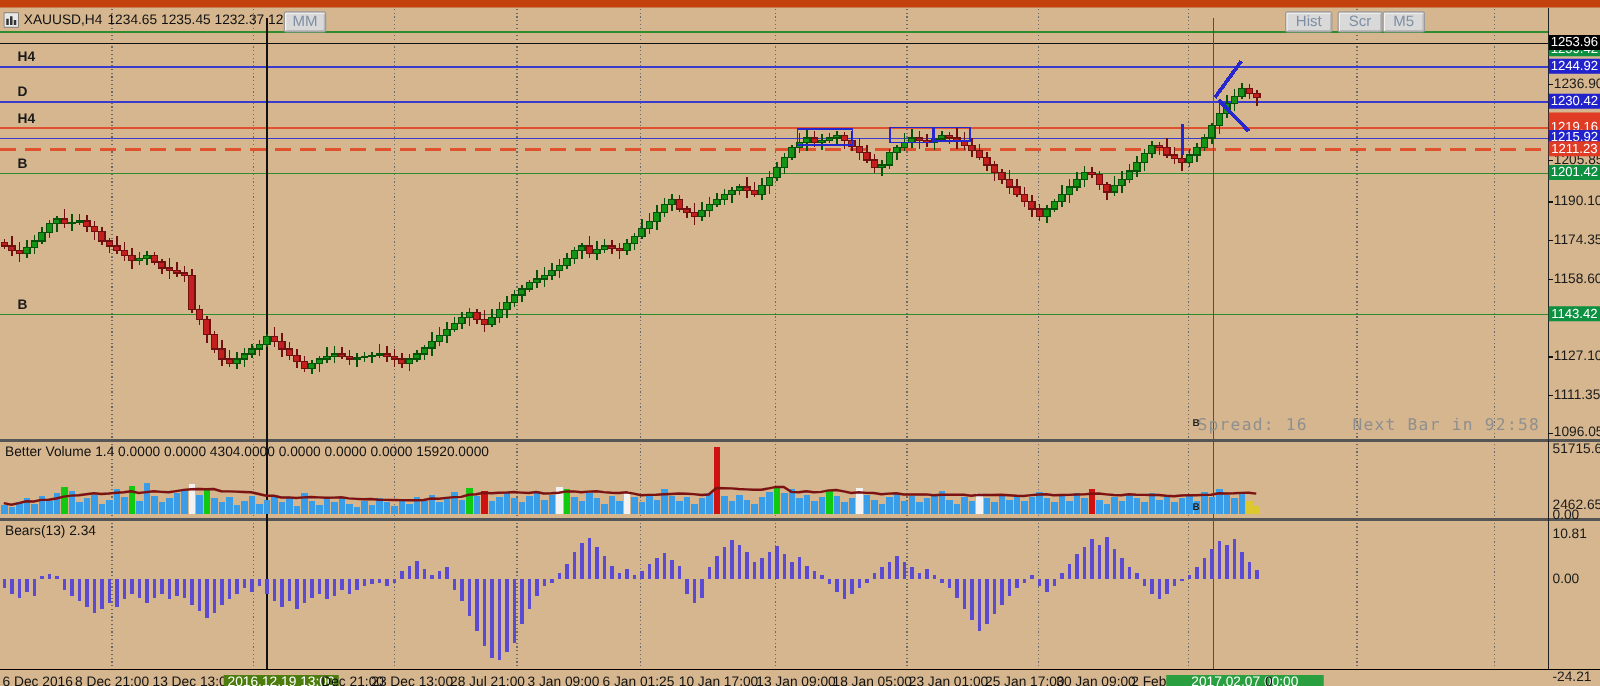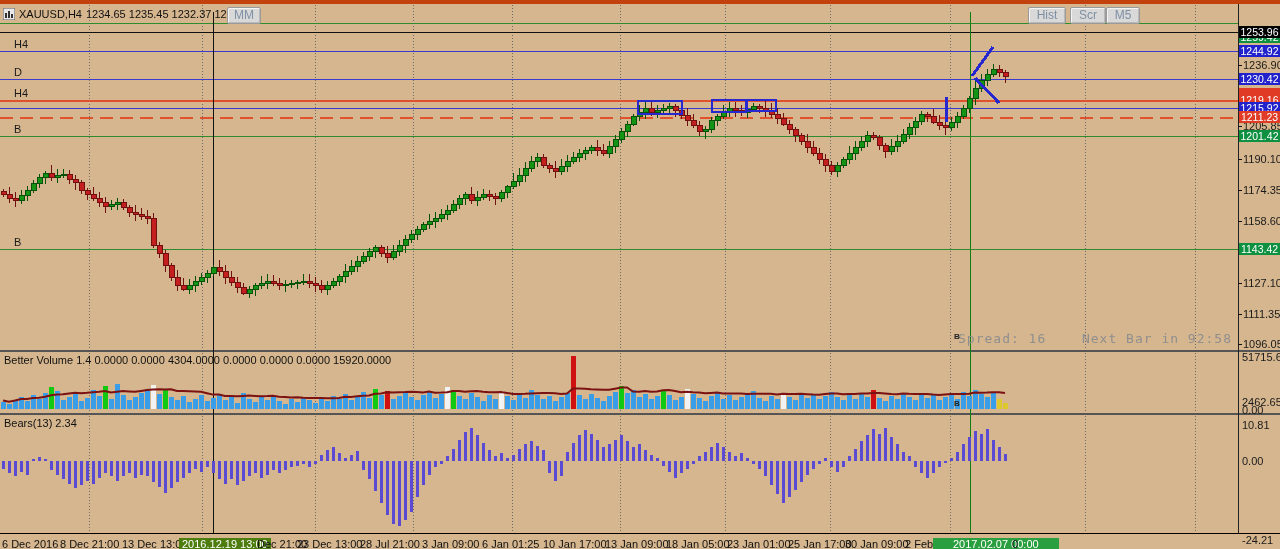--- a/index.html
+++ b/index.html
@@ -1,27 +1,27 @@
 <!DOCTYPE html>
 <html><head>
 <meta charset="utf-8">
 <style>
   html,body{margin:0;padding:0;background:#ffffff;}
   #app{position:relative;width:1280px;height:549px;overflow:hidden;
        font-family:"Liberation Sans",sans-serif;background:#d5b68e;
-       border-top:4px solid #c2410c;box-sizing:border-box;}
+       border-top:6px solid #c2410c;box-sizing:border-box;}
   #overlay{position:absolute;left:0;top:0;width:1280px;height:549px;}
   .abs{position:absolute;white-space:nowrap;}
   .title-bar{left:3px;top:4px;font-size:11px;color:#111;display:flex;align-items:center;gap:4px;z-index:30;}
   .mini-icon{display:inline-block;width:12px;height:12px;}
   .btn{position:absolute;z-index:40;font-size:12px;line-height:13px;text-align:center;
        background:#d9d9d9;border:1px solid #9a9a9a;border-radius:2px;
        box-shadow:inset 1px 1px 0 #f4f4f4, inset -1px -1px 0 #b9b9b9;
        color:#7e8fa3;padding:1px 4px;cursor:default;}
-  .left-lbl{font-size:11px;color:#1a1a1a;z-index:20;left:14px;}
+  .left-lbl{font-size:11px;color:#1a1a1a;z-index:20;left:14px;font-weight:bold;}
   .hdr{font-size:11px;color:#111;z-index:20;}
   .tick{font-size:11px;color:#1a1a1a;left:1243px;z-index:20;}
   .marker{left:1239px;width:41px;height:12px;font-size:10.5px;line-height:12px;
           color:#fff;text-align:center;z-index:25;}
   .vol-lbl,.bears-lbl{font-size:11px;color:#1a1a1a;left:1242px;z-index:20;}
   .time-lbl{font-size:11px;color:#111;top:534px;z-index:20;}
   .time-hl-black{background:#4d7c0f;color:#fff;padding:0 3px;}
   .time-hl-green{background:#2a9f3f;color:#fff;padding:0 20px;}
   .spread{font-family:"DejaVu Sans Mono",monospace;font-size:13px;color:#8f8f8f;
           letter-spacing:1px;z-index:20;right:48px;top:327px;}

